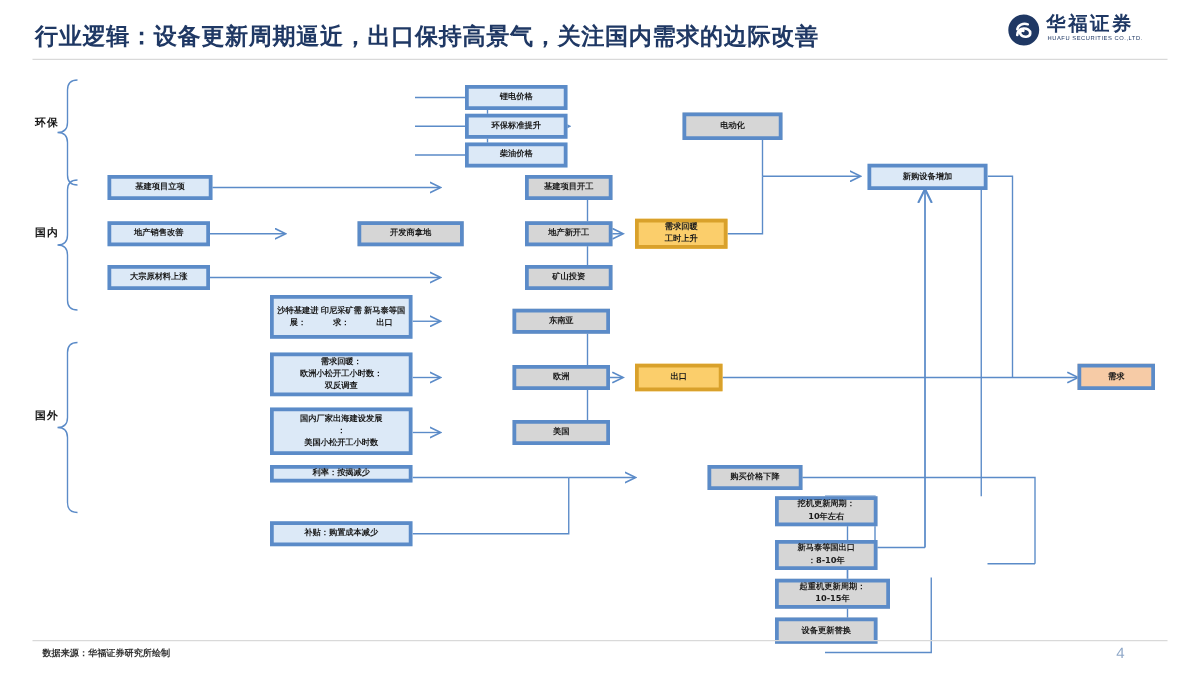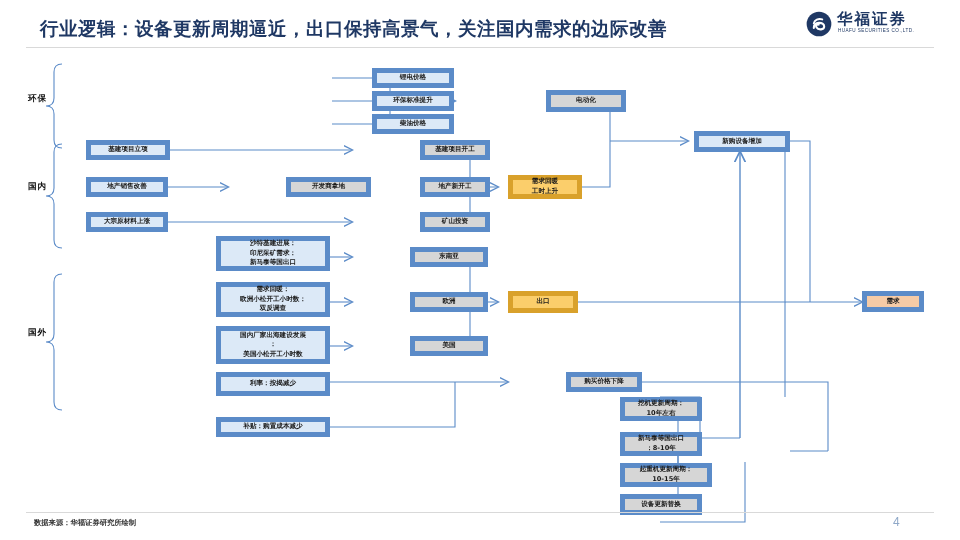--- a/index.html
+++ b/index.html
@@ -7,21 +7,21 @@
     width:960px;height:540px;
     background:#ffffff;
     font-family:"Liberation Sans","DejaVu Sans",sans-serif;
     overflow:hidden;
     position:relative;
   }
   #slide{position:absolute;left:0;top:0;width:960px;height:540px;background:#fff;}
 
   
   .hdr-title{
-    position:absolute;left:40px;top:16px;
+    position:absolute;left:28px;top:16px;
     font-size:18.5px;font-weight:bold;color:#1F3864;
     letter-spacing:.5px;white-space:nowrap;
     font-family:"DejaVu Sans","Liberation Sans",sans-serif;
   }
   .hdr-rule{
     position:absolute;left:26px;top:47px;width:908px;height:1px;background:#d9d9d9;
   }
   .logo-wrap{position:absolute;left:806px;top:10px;width:132px;height:30px;}
   .logo-mark{position:absolute;left:0;top:1px;width:26px;height:26px;}
   .logo-cn{
@@ -46,21 +46,21 @@
     font-family:"Liberation Sans",sans-serif;
   }
 
   
   #canvas{position:absolute;left:0;top:52px;width:960px;height:460px;}
 
   .node{
     position:absolute;box-sizing:border-box;
     display:flex;align-items:center;justify-content:center;
     text-align:center;
-    border:5px solid #3b82f6;
+    border:3px solid #3b82f6;
     font-size:6.6px;line-height:1.45;
     color:#1a1a1a;font-weight:bold;
     font-family:"DejaVu Sans","Liberation Sans",sans-serif;
     padding:1px 2px;
   }
   .n-blue{background:#DCE9F7;border-color:#5B8BC8;}
   .n-gray{background:#D6D6D6;border-color:#5B8BC8;margin-left:48px;}
   .n-yellow{background:#FBCE6B;border-color:#D9A12B;}
   .n-orange{background:#F6CBA6;border-color:#5B8BC8;}
 
@@ -183,21 +183,21 @@
 
     <div class="node n-gray" style="left:372px;top:88px;width:70px;height:20px;">基建项目开工</div>
     <div class="node n-gray" style="left:372px;top:125px;width:70px;height:20px;">地产新开工</div>
     <div class="node n-gray" style="left:372px;top:160px;width:70px;height:20px;">矿山投资</div>
 
     <div class="node n-yellow" style="left:508px;top:123px;width:74px;height:24px;flex-direction:column;">
       <span>需求回暖</span>
       <span>工时上升</span>
     </div>
 
-    <div class="node n-blue" style="left:216px;top:184px;width:114px;height:35px;flex-direction:column;">
+    <div class="node n-blue" style="left:216px;top:184px;width:114px;height:35px;flex-direction:row;">
       <span>沙特基建进展：</span>
       <span>印尼采矿需求：</span>
       <span>新马泰等国出口</span>
     </div>
     <div class="node n-blue" style="left:216px;top:230px;width:114px;height:35px;flex-direction:column;">
       <span>需求回暖：</span>
       <span>欧洲小松开工小时数：</span>
       <span>双反调查</span>
     </div>
     <div class="node n-blue" style="left:216px;top:274px;width:114px;height:38px;flex-direction:column;">
@@ -205,21 +205,21 @@
       <span>：</span>
       <span>美国小松开工小时数</span>
     </div>
 
     <div class="node n-gray" style="left:362px;top:195px;width:78px;height:20px;">东南亚</div>
     <div class="node n-gray" style="left:362px;top:240px;width:78px;height:20px;">欧洲</div>
     <div class="node n-gray" style="left:362px;top:284px;width:78px;height:20px;">美国</div>
 
     <div class="node n-yellow" style="left:508px;top:239px;width:70px;height:22px;">出口</div>
 
-    <div class="node n-blue" style="left:216px;top:320px;width:114px;height:24px;">利率：按揭减少</div>
+    <div class="node n-blue" style="left:216px;top:320px;width:114px;height:14px;">利率：按揭减少</div>
     <div class="node n-blue" style="left:216px;top:365px;width:114px;height:20px;">补贴：购置成本减少</div>
 
     <div class="node n-gray" style="left:518px;top:320px;width:76px;height:20px;">购买价格下降</div>
 
     <div class="node n-gray" style="left:572px;top:345px;width:82px;height:24px;flex-direction:column;">
       <span>挖机更新周期：</span>
       <span>10年左右</span>
     </div>
     <div class="node n-gray" style="left:572px;top:380px;width:82px;height:24px;flex-direction:column;">
       <span>新马泰等国出口</span>

